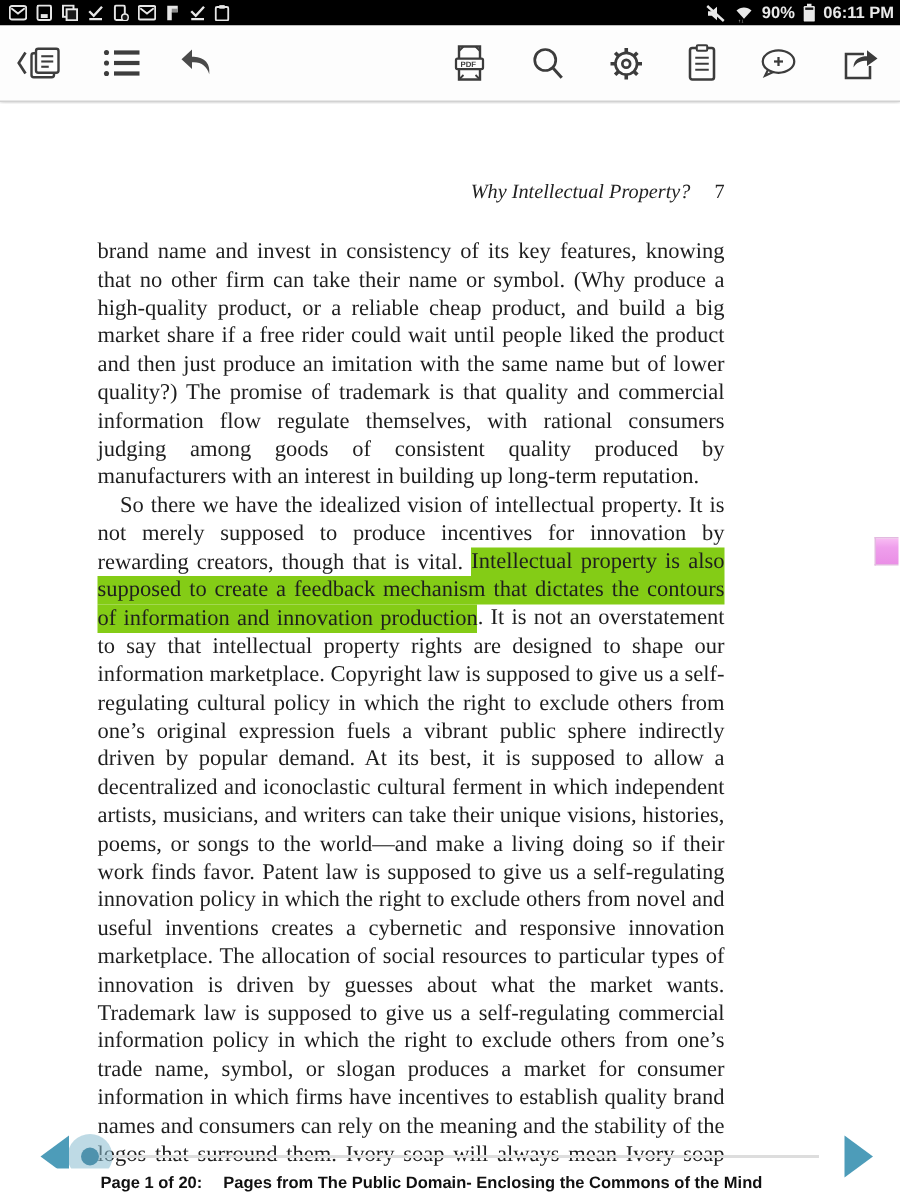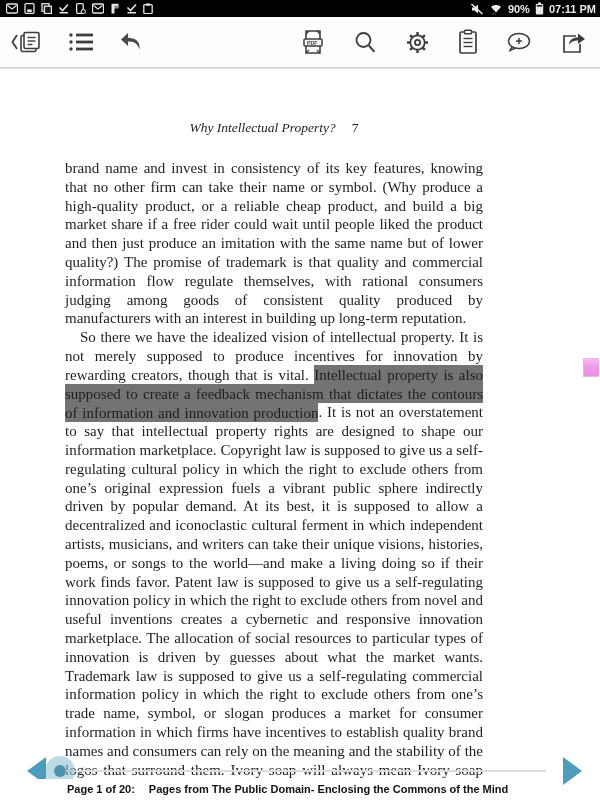--- a/index.html
+++ b/index.html
@@ -16,29 +16,29 @@
   
   .toolbar { position:absolute; top:17px; left:0; width:600px; height:51px; background:#fdfdfd;
     border-bottom:1px solid #d2d2d2; box-shadow:0 2px 3px rgba(0,0,0,.13);
     display:flex; align-items:center; justify-content:space-between; padding:0 14px 0 10px; }
   .tb-left { display:flex; align-items:center; gap:24px; }
   .tb-right { display:flex; align-items:center; gap:28px; }
   .tb-btn { display:flex; align-items:center; justify-content:center; cursor:pointer; }
 
   
   .page-area { position:absolute; top:69px; left:0; width:600px; height:710px; background:#fff; overflow:hidden; }
-  .running-head { width:418px; margin:51px 0 0 65px; text-align:center;
+  .running-head { width:418px; margin:51px 0 0 65px; text-align:right;
     font-family:"Liberation Serif",serif; font-size:13.5px; color:#222; }
   .running-head .rh-title { font-style:italic; }
   .running-head .rh-num { margin-left:16px; }
   .page-text { width:418px; margin:23px 0 0 65px; text-align:justify;
     font-family:"Liberation Serif",serif; font-size:15px; line-height:18.8px; color:#1e1e1e; }
   .page-text p { margin:0; }
   .page-text p.indent { text-indent:15px; }
-  .hl { background:#737373; padding:1.5px 0; }
+  .hl { background:#84cc16; padding:1.5px 0; }
 
   
   .side-marker { position:absolute; left:583px; top:358px; width:16px; height:19px;
     background:linear-gradient(180deg,#f8bcf3 0%, #ef9fec 35%, #ea8fe6 100%);
     border:1px solid #e3b9e0; border-right:none; }
 
   
   .slider-track { position:absolute; left:60px; top:770px; width:486px; height:2px; background:#ddd; }
   .slider-knob-outer { position:absolute; left:45px; top:756px; width:30px; height:30px; border-radius:50%;
     background:rgba(136,187,208,.55); }
@@ -108,21 +108,21 @@
       <svg class="sb-ic" width="14" height="12" viewBox="0 0 14 12">
           <path d="M7 9.5 L2 4 C4.8 1.4 9.2 1.4 12 4 Z" fill="#e9e9e9"></path>
           <text x="3" y="12" font-size="4" fill="#e9e9e9" font-family="Liberation Sans">↑↓</text>
         </svg>
       <span>90%</span>
       <svg class="sb-ic" width="9" height="13" viewBox="0 0 9 13">
           <rect x="3" y="0.5" width="3" height="1.6" fill="#e9e9e9"></rect>
           <rect x="0.8" y="2" width="7.4" height="10.4" rx="0.8" fill="#e9e9e9"></rect>
           <rect x="1.8" y="3" width="5.4" height="1.6" fill="#1a1a1a"></rect>
         </svg>
-      <span>07:11 PM</span>
+      <span>06:11 PM</span>
     </div>
   </div>
 
   <div class="toolbar">
     <div class="tb-left">
       <div class="tb-btn">
         <svg width="34" height="28" viewBox="0 0 34 28">
           <g>
               <path d="M7 7 L2.5 14 L7 21" fill="none" stroke="#3d3d3d" stroke-width="1.8"></path>
             </g>

